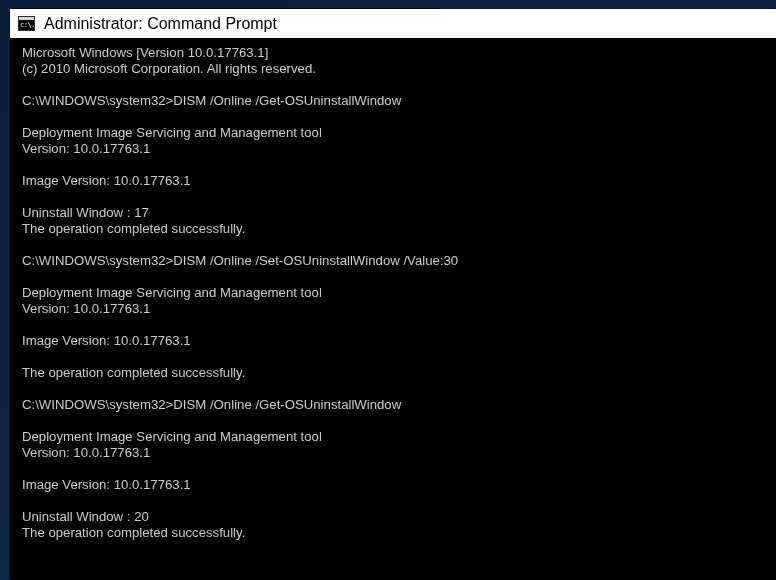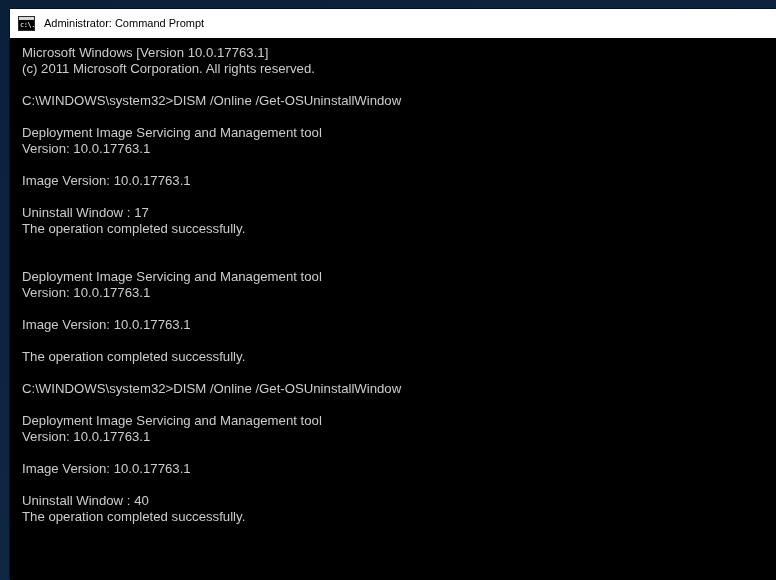--- a/index.html
+++ b/index.html
@@ -69,21 +69,21 @@
     top: 4px;
     font-family: "DejaVu Sans Mono", monospace;
     font-size: 7px;
     line-height: 8px;
     color: #ffffff;
     letter-spacing: -0.5px;
     white-space: nowrap;
   }
   #title-bar-text {
     font-family: "Liberation Sans", sans-serif;
-    font-size: 11px;
+    font-size: 16px;
     color: #000000;
     white-space: nowrap;
     line-height: 15px;
   }
 
   
   #console-body {
     position: absolute;
     left: 0;
     top: 29px;
@@ -117,45 +117,46 @@
     <span id="title-bar-icon">
       <span class="icon-topbar"></span>
       <span class="icon-prompt">c:\.</span>
     </span>
     <span id="title-bar-text">Administrator: Command Prompt</span>
   </div>
 
   <div id="console-body">
 
   <div class="console-line">Microsoft Windows [Version 10.0.17763.1]</div>
-      <div class="console-line">(c) 2011 Microsoft Corporation. All rights reserved.</div>
+      <div class="console-line">(c) 2010 Microsoft Corporation. All rights reserved.</div>
       <div class="console-line blank">&nbsp;</div>
       <div class="console-line">C:\WINDOWS\system32&gt;DISM /Online /Get-OSUninstallWindow</div>
       <div class="console-line blank">&nbsp;</div>
       <div class="console-line">Deployment Image Servicing and Management tool</div>
       <div class="console-line">Version: 10.0.17763.1</div>
       <div class="console-line blank">&nbsp;</div>
       <div class="console-line">Image Version: 10.0.17763.1</div>
       <div class="console-line blank">&nbsp;</div>
       <div class="console-line">Uninstall Window : 17</div>
       <div class="console-line">The operation completed successfully.</div>
       <div class="console-line blank">&nbsp;</div>
+      <div class="console-line">C:\WINDOWS\system32&gt;DISM /Online /Set-OSUninstallWindow /Value:30</div>
       <div class="console-line blank">&nbsp;</div>
       <div class="console-line">Deployment Image Servicing and Management tool</div>
       <div class="console-line">Version: 10.0.17763.1</div>
       <div class="console-line blank">&nbsp;</div>
       <div class="console-line">Image Version: 10.0.17763.1</div>
       <div class="console-line blank">&nbsp;</div>
       <div class="console-line">The operation completed successfully.</div>
       <div class="console-line blank">&nbsp;</div>
       <div class="console-line">C:\WINDOWS\system32&gt;DISM /Online /Get-OSUninstallWindow</div>
       <div class="console-line blank">&nbsp;</div>
       <div class="console-line">Deployment Image Servicing and Management tool</div>
       <div class="console-line">Version: 10.0.17763.1</div>
       <div class="console-line blank">&nbsp;</div>
       <div class="console-line">Image Version: 10.0.17763.1</div>
       <div class="console-line blank">&nbsp;</div>
-      <div class="console-line">Uninstall Window : 40</div>
+      <div class="console-line">Uninstall Window : 20</div>
       <div class="console-line">The operation completed successfully.</div>
       <div class="console-line blank">&nbsp;</div>
     </div>
 
 </div>
 
 </body></html>

